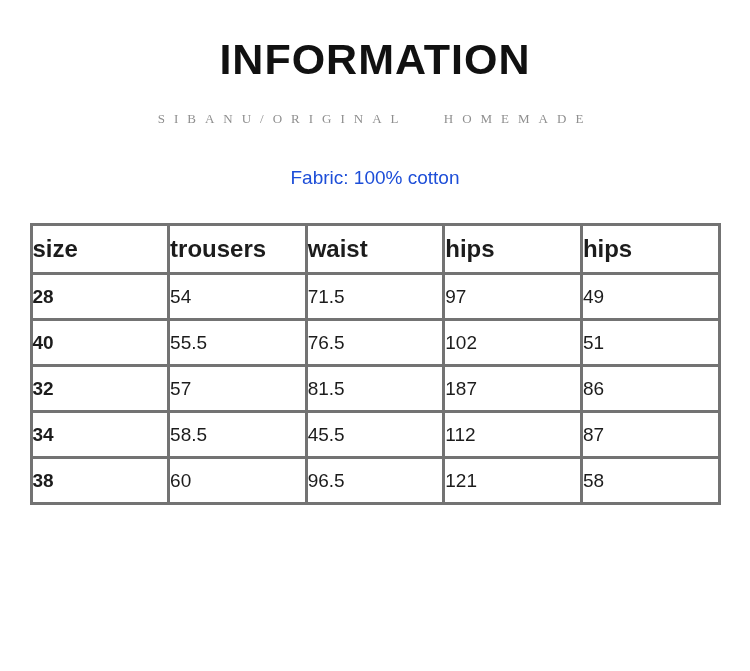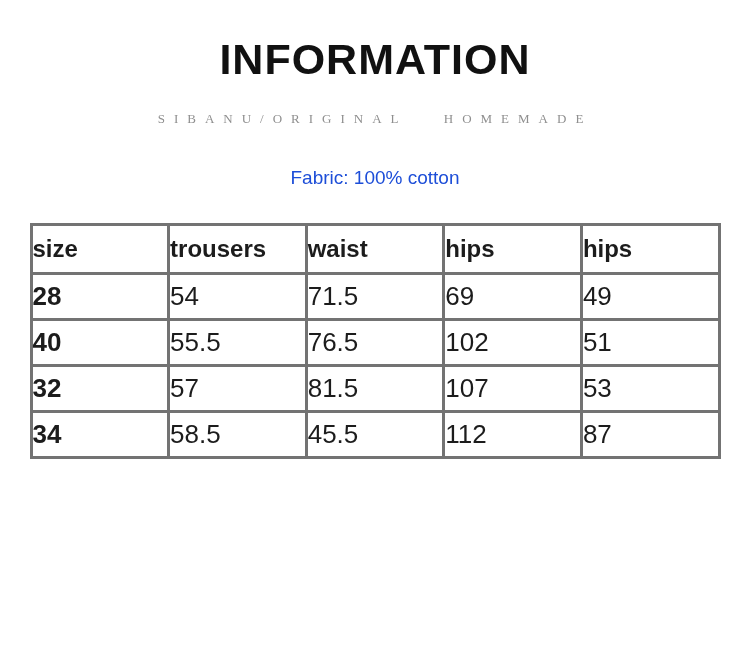--- a/index.html
+++ b/index.html
@@ -56,21 +56,21 @@
     vertical-align: middle;
     padding: 0;
   }
   table.size-chart th {
     height: 46px;
     font-size: 24px;
     font-weight: 600;
   }
   table.size-chart td {
     height: 43px;
-    font-size: 26px;
+    font-size: 19px;
     font-weight: 400;
   }
   table.size-chart td.size-col {
     font-weight: 700;
   }
 </style>
 </head>
 <body>
 
 <div class="page">
@@ -89,40 +89,47 @@
         <th>waist</th>
         <th>hips</th>
         <th>hips</th>
       </tr>
     </thead>
     <tbody>
         <tr>
           <td class="size-col">28</td>
           <td>54</td>
           <td>71.5</td>
-          <td>69</td>
+          <td>97</td>
           <td>49</td>
         </tr>
         <tr>
           <td class="size-col">40</td>
           <td>55.5</td>
           <td>76.5</td>
           <td>102</td>
           <td>51</td>
         </tr>
         <tr>
           <td class="size-col">32</td>
           <td>57</td>
           <td>81.5</td>
-          <td>107</td>
-          <td>53</td>
+          <td>187</td>
+          <td>86</td>
         </tr>
         <tr>
           <td class="size-col">34</td>
           <td>58.5</td>
           <td>45.5</td>
           <td>112</td>
           <td>87</td>
         </tr>
+        <tr>
+          <td class="size-col">38</td>
+          <td>60</td>
+          <td>96.5</td>
+          <td>121</td>
+          <td>58</td>
+        </tr>
       </tbody>
   </table>
 
 </div>
 
 </body></html>

